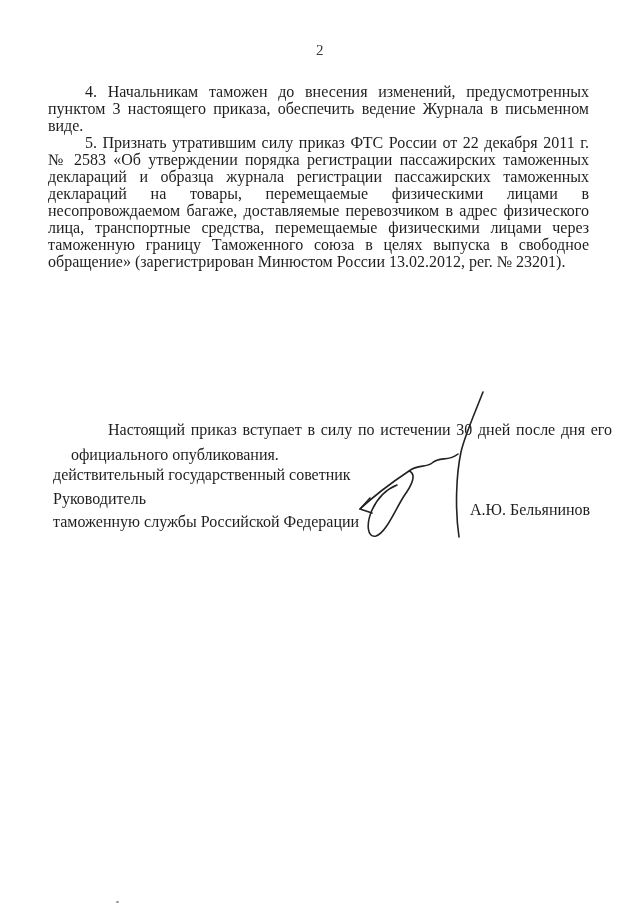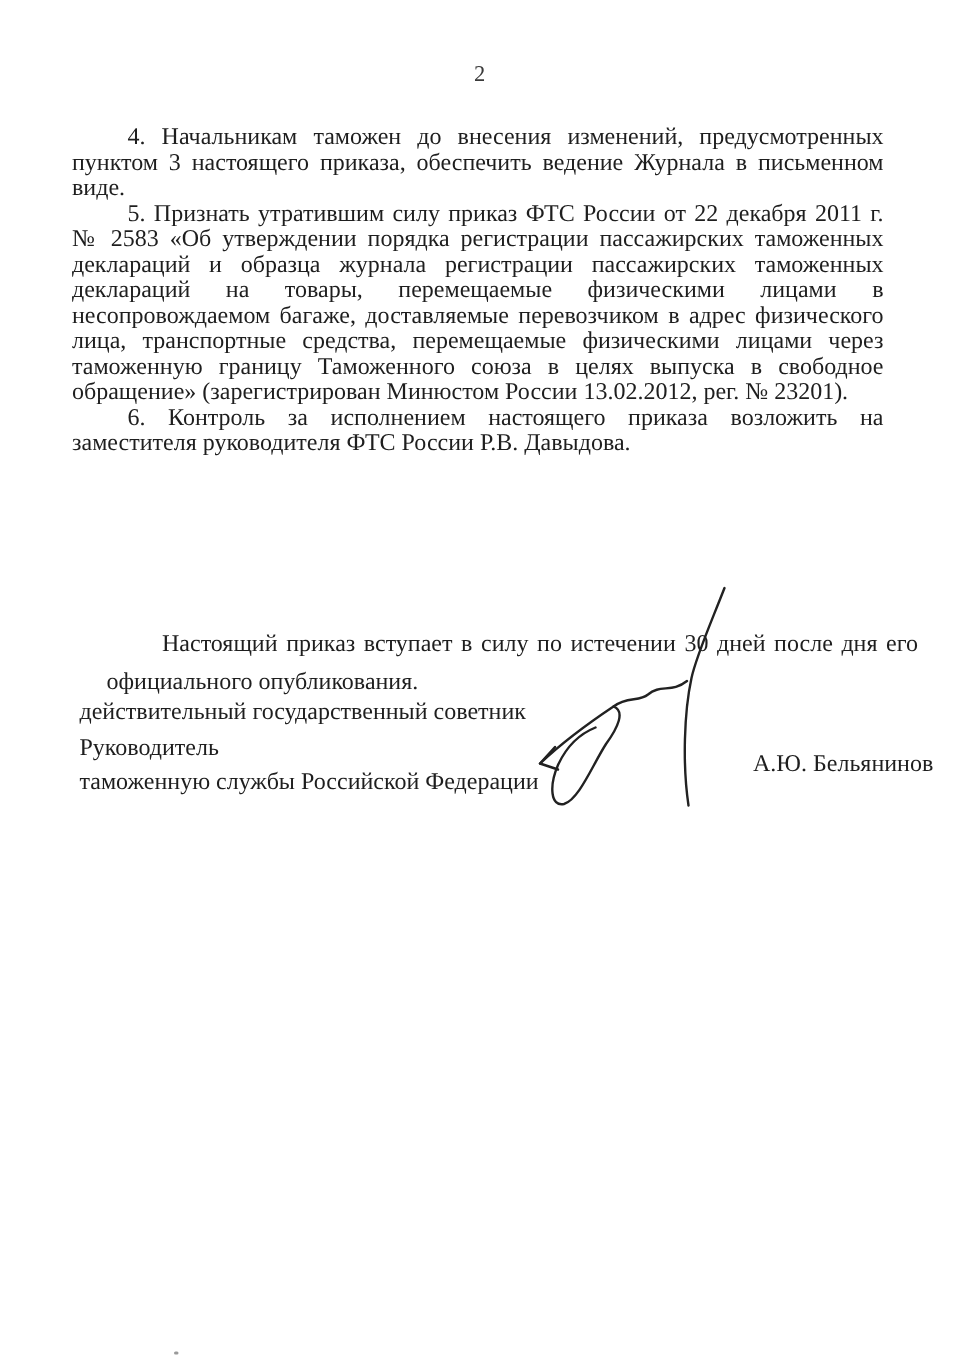--- a/index.html
+++ b/index.html
@@ -59,21 +59,20 @@
     font-size: 16px;
     line-height: 23.5px;
   }
   .signatory-name {
     position: absolute;
     top: 500px;
     left: 470px;
     font-size: 16px;
     line-height: 20px;
     white-space: nowrap;
-    margin-left: 32px;
   }
   .autograph {
     position: absolute;
     top: 383px;
     left: 340px;
     width: 170px;
     height: 170px;
   }
   .autograph svg {
     display: block;
@@ -93,21 +92,20 @@
 </head>
 <body>
 
 <div class="page">
 
   <div class="page-number">2</div>
 
   <div class="doc-body">
     <p>4. Начальникам таможен до внесения изменений, предусмотренных пунктом 3 настоящего приказа, обеспечить ведение Журнала в письменном виде.</p>
     <p>5. Признать утратившим силу приказ ФТС России от 22 декабря 2011 г. № 2583 «Об утверждении порядка регистрации пассажирских таможенных деклараций и образца журнала регистрации пассажирских таможенных деклараций на товары, перемещаемые физическими лицами в несопровождаемом багаже, доставляемые перевозчиком в адрес физического лица, транспортные средства, перемещаемые физическими лицами через таможенную границу Таможенного союза в целях выпуска в свободное обращение» (зарегистрирован Минюстом России 13.02.2012, рег. № 23201).</p>
-    <p>6. Контроль за исполнением настоящего приказа возложить на заместителя руководителя ФТС России Р.В. Давыдова.</p>
   </div>
 
   <p class="closing-paragraph">Настоящий приказ вступает в силу по истечении 30 дней после дня его официального опубликования.</p>
 
   <div class="signature-block">
     <div>действительный государственный советник</div>
     <div>Руководитель</div>
     <div>таможенную службы Российской Федерации</div>
   </div>
 

